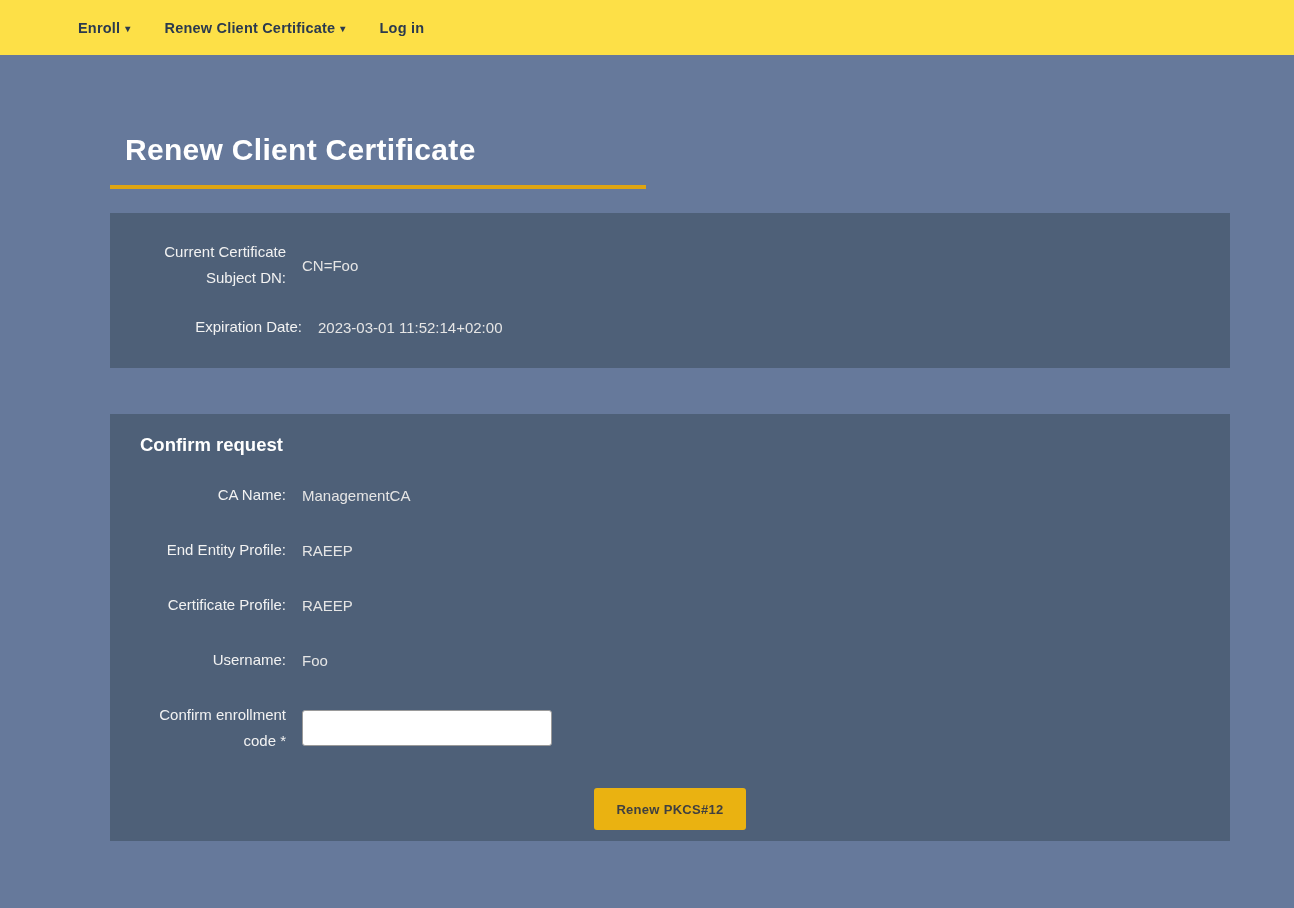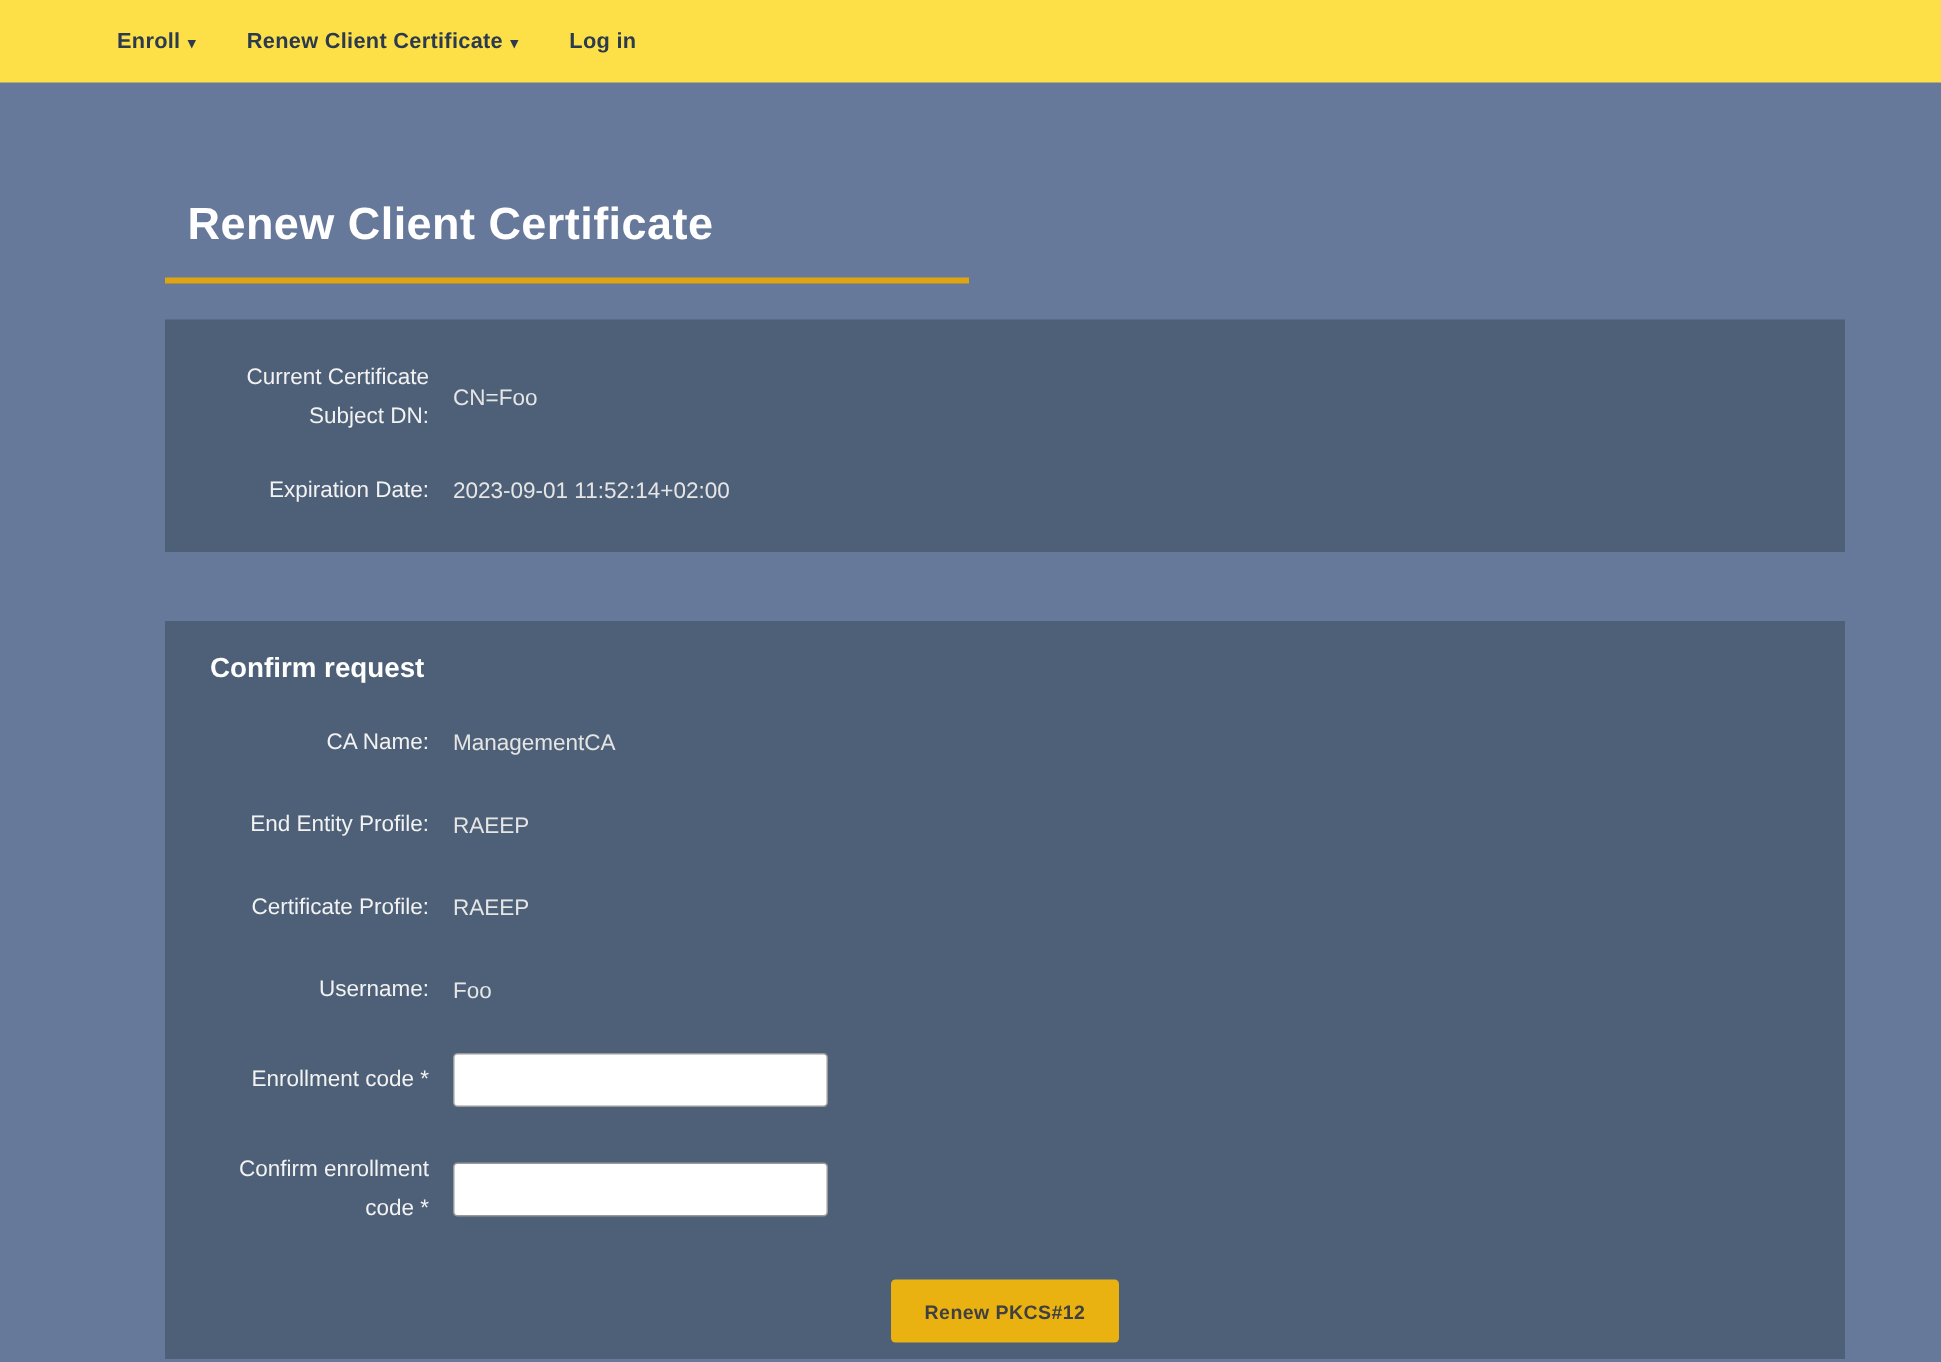--- a/index.html
+++ b/index.html
@@ -66,21 +66,21 @@
     font-weight: bold;
     margin: 6px 0 26px 30px;
   }
 
   .row {
     display: flex;
     align-items: center;
     margin-bottom: 23px;
   }
   .card-2 .row { margin-bottom: 29px; }
-  .row:last-child { margin-bottom: 0; }
+  .row:last-child { margin-bottom: 0; padding-left: 16px; }
 
   .field-label {
     flex: 0 0 176px;
     padding-left: 26px;
     text-align: right;
     color: #f2f2f2;
     font-size: 15px;
     line-height: 26px;
   }
   .field-value {
@@ -142,21 +142,21 @@
   <h1 class="page-title">Renew Client Certificate</h1>
 </div>
 
 <section class="card card-1">
   <div class="row">
     <div class="field-label">Current Certificate Subject DN:</div>
     <div class="field-value">CN=Foo</div>
   </div>
   <div class="row">
     <div class="field-label">Expiration Date:</div>
-    <div class="field-value">2023-09-01 11:52:14+02:00</div>
+    <div class="field-value">2023-03-01 11:52:14+02:00</div>
   </div>
 </section>
 
 <section class="card card-2">
   <h2 class="card-heading">Confirm request</h2>
 
   <div class="row">
     <div class="field-label">CA Name:</div>
     <div class="field-value">ManagementCA</div>
   </div>
@@ -169,24 +169,20 @@
   <div class="row">
     <div class="field-label">Certificate Profile:</div>
     <div class="field-value">RAEEP</div>
   </div>
 
   <div class="row">
     <div class="field-label">Username:</div>
     <div class="field-value">Foo</div>
   </div>
 
-  <div class="row input-row">
-    <div class="field-label">Enrollment code *</div>
-    <input class="text-input" type="text" value="" style="">
-  </div>
 
   <div class="row input-row">
     <div class="field-label">Confirm enrollment code *</div>
     <input class="text-input" type="text" value="" style="">
   </div>
 
   <div class="button-row">
     <button class="primary-button">Renew PKCS#12</button>
   </div>
 </section>

